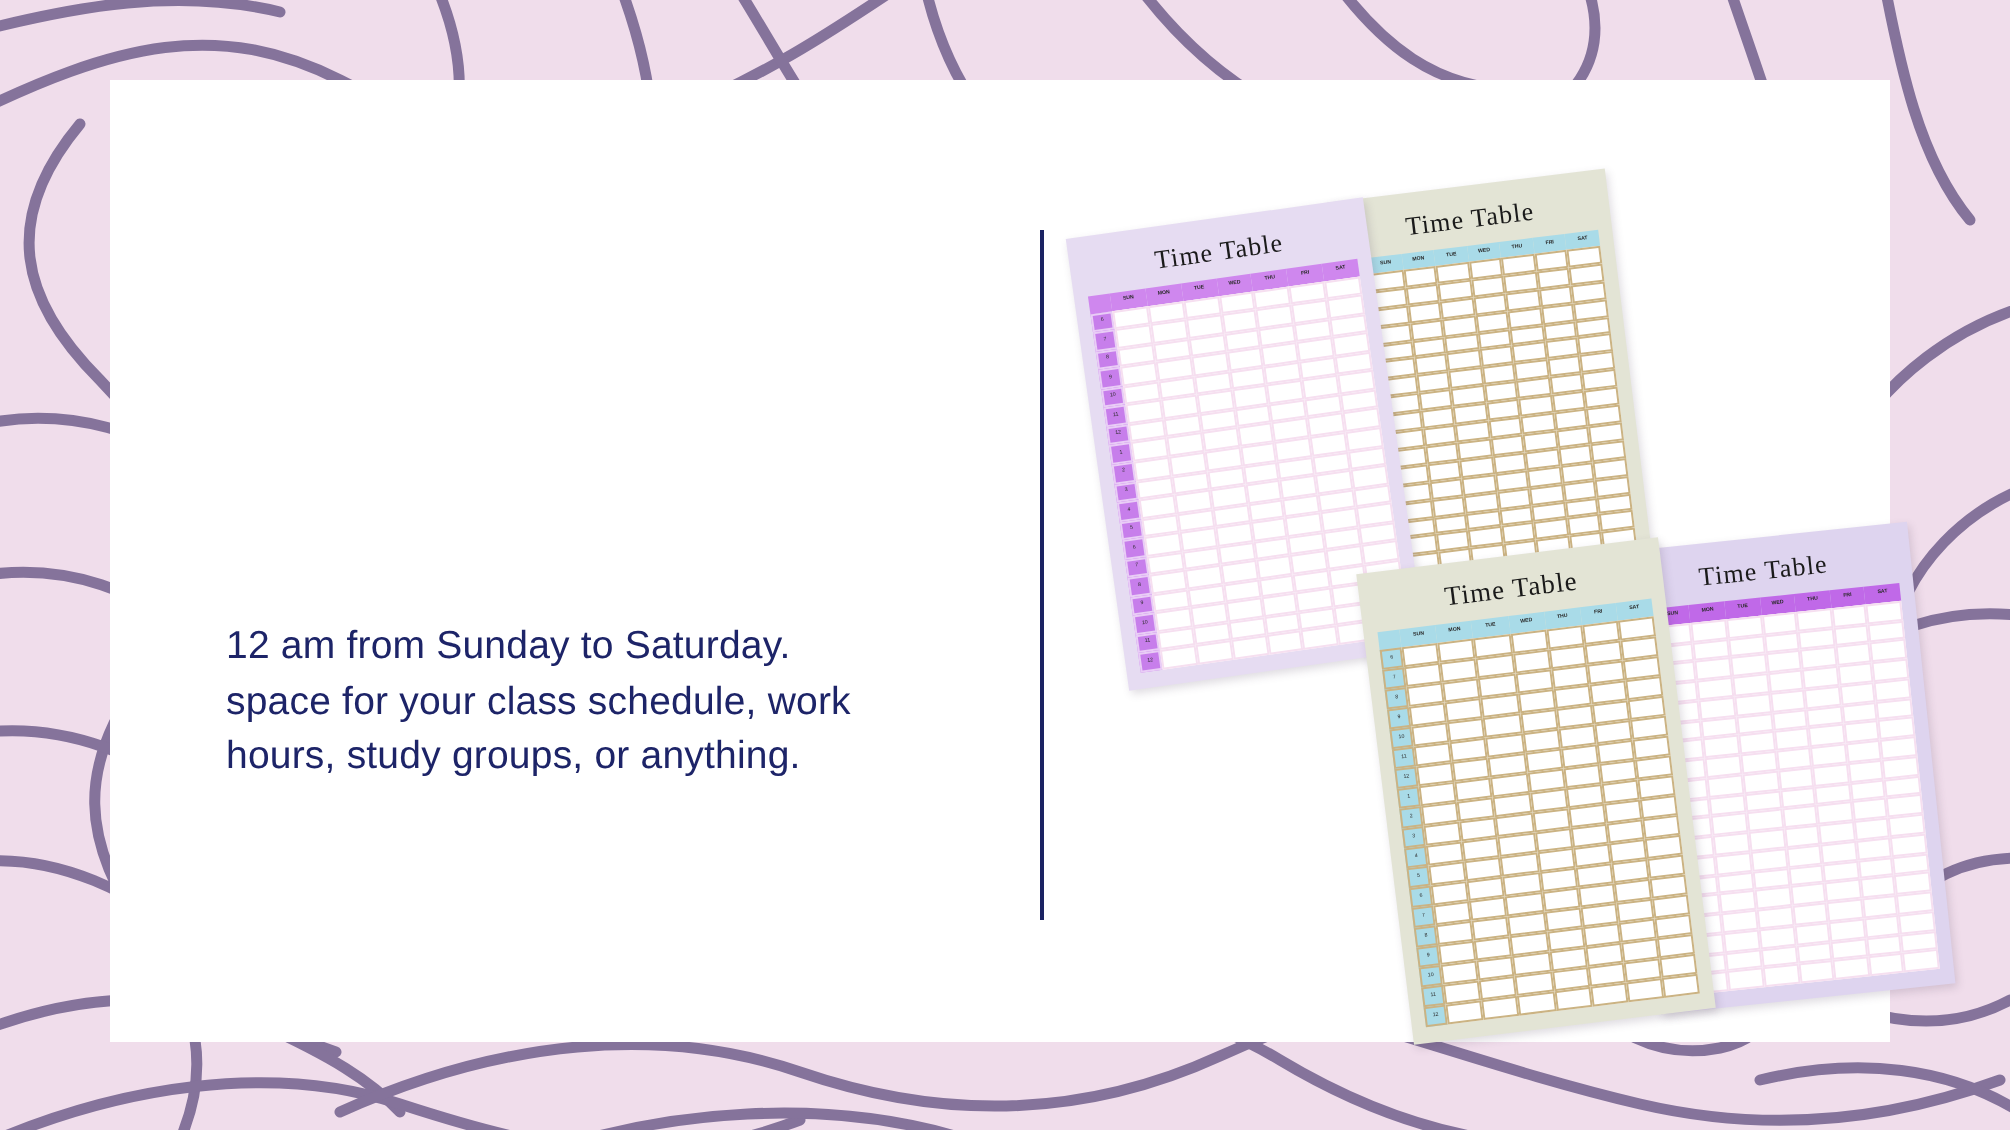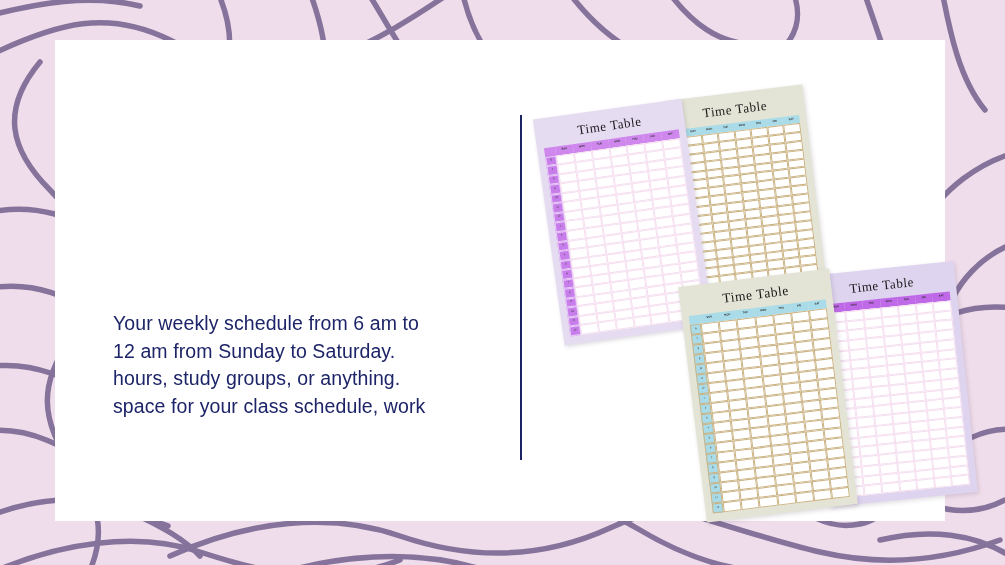--- a/index.html
+++ b/index.html
@@ -153,24 +153,23 @@
       <path d="M 880 540 C 930 528 975 534 1010 556"></path>
     </g>
   </svg>
 
   <div id="white-card"></div>
 
 
   <div id="divider"></div>
 
   <div id="subtext">
-    <span>Your weekly schedule from 6 am to</span>
     <span>12 am from Sunday to Saturday.</span>
+    <span>space for your class schedule, work</span>
     <span>hours, study groups, or anything.</span>
-    <span>space for your class schedule, work</span>
   </div>
 
   <div class="sheet sheet-sage" style="left:676px; top:92px; width:140px; height:215px; transform:rotate(-7deg);">
     <div class="sheet-title" style="font-size:13px; margin-top:9px;">Time Table</div>
     <div class="grid sheet-grid" style="margin: 5px 7px 7px; grid-template-columns: 0.62fr 1fr 1fr 1fr 1fr 1fr 1fr 1fr; grid-template-rows: 0.9fr 1fr 1fr 1fr 1fr 1fr 1fr 1fr 1fr 1fr 1fr 1fr 1fr 1fr 1fr 1fr 1fr 1fr 1fr 1fr; height: calc(100% - 38px);">
         <div class="cell hdr corner"></div>
         <div class="cell hdr">SUN</div>
         <div class="cell hdr">MON</div>
         <div class="cell hdr">TUE</div>
         <div class="cell hdr">WED</div>

